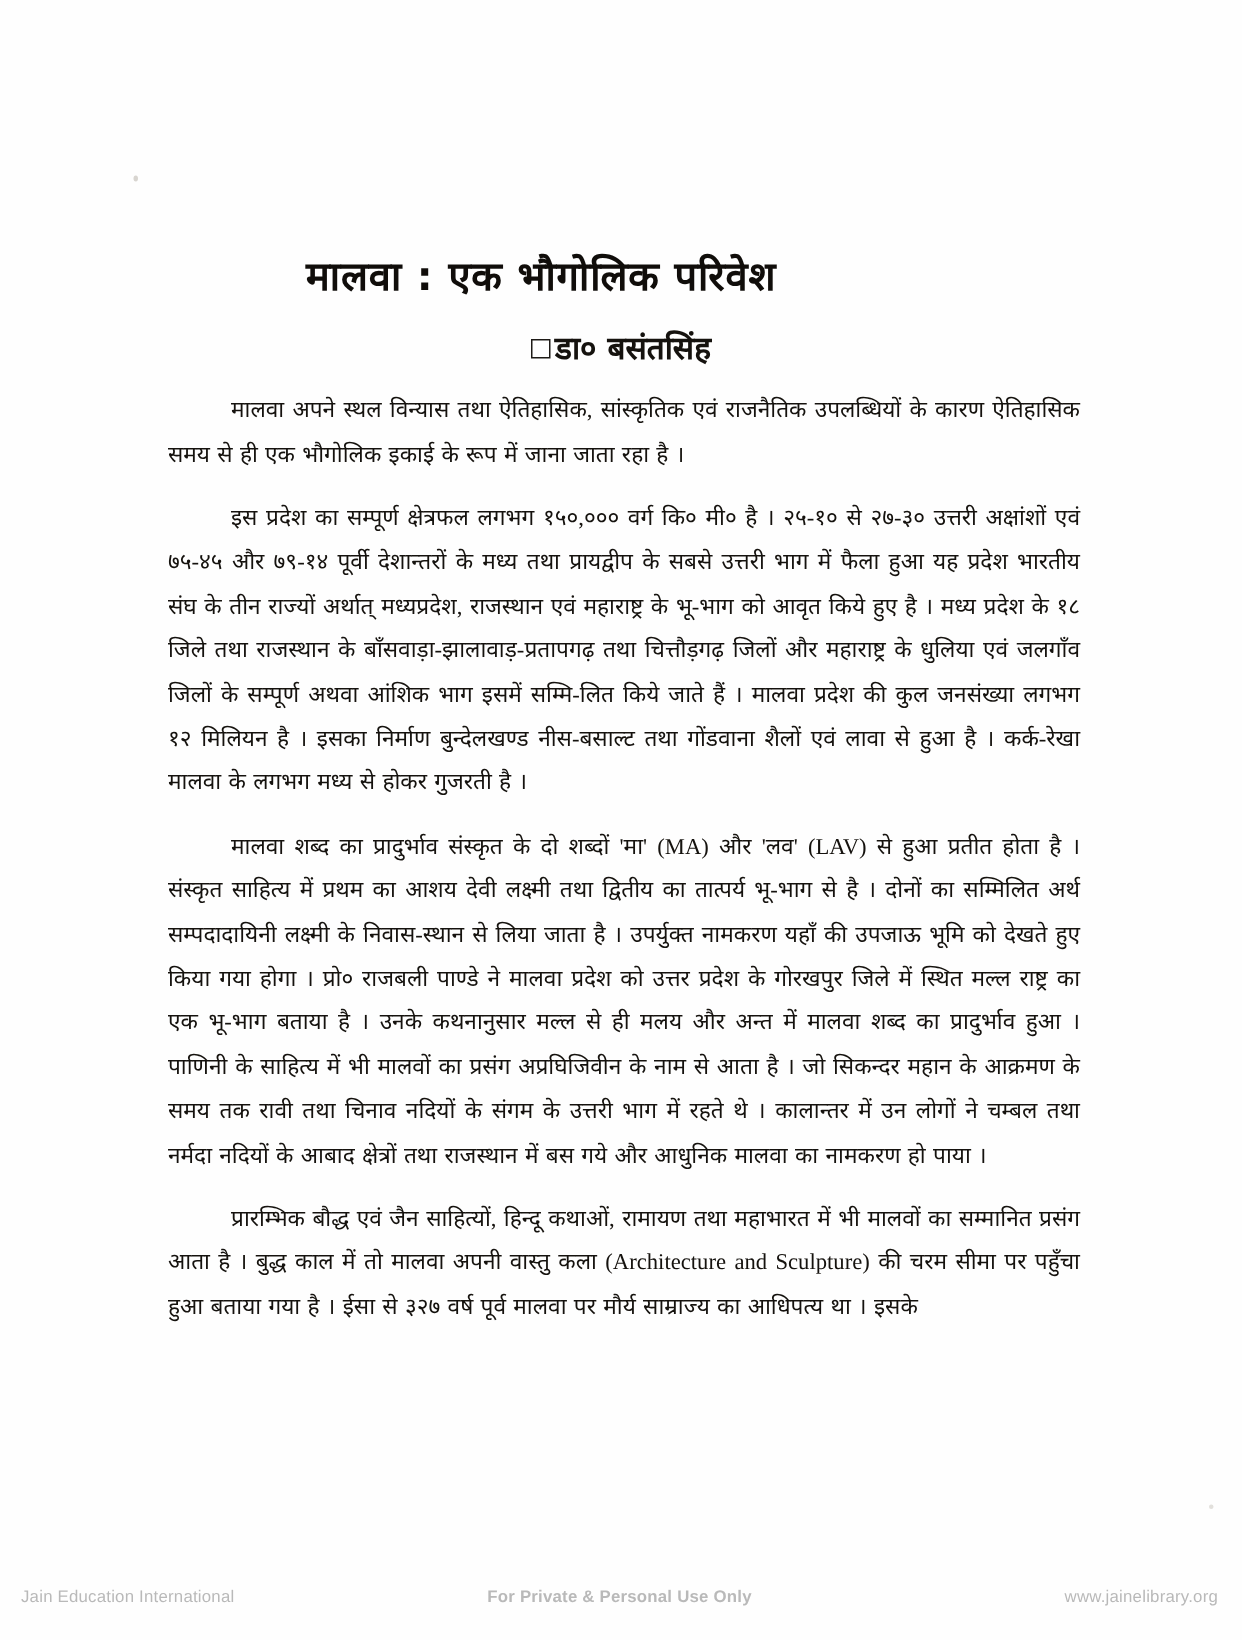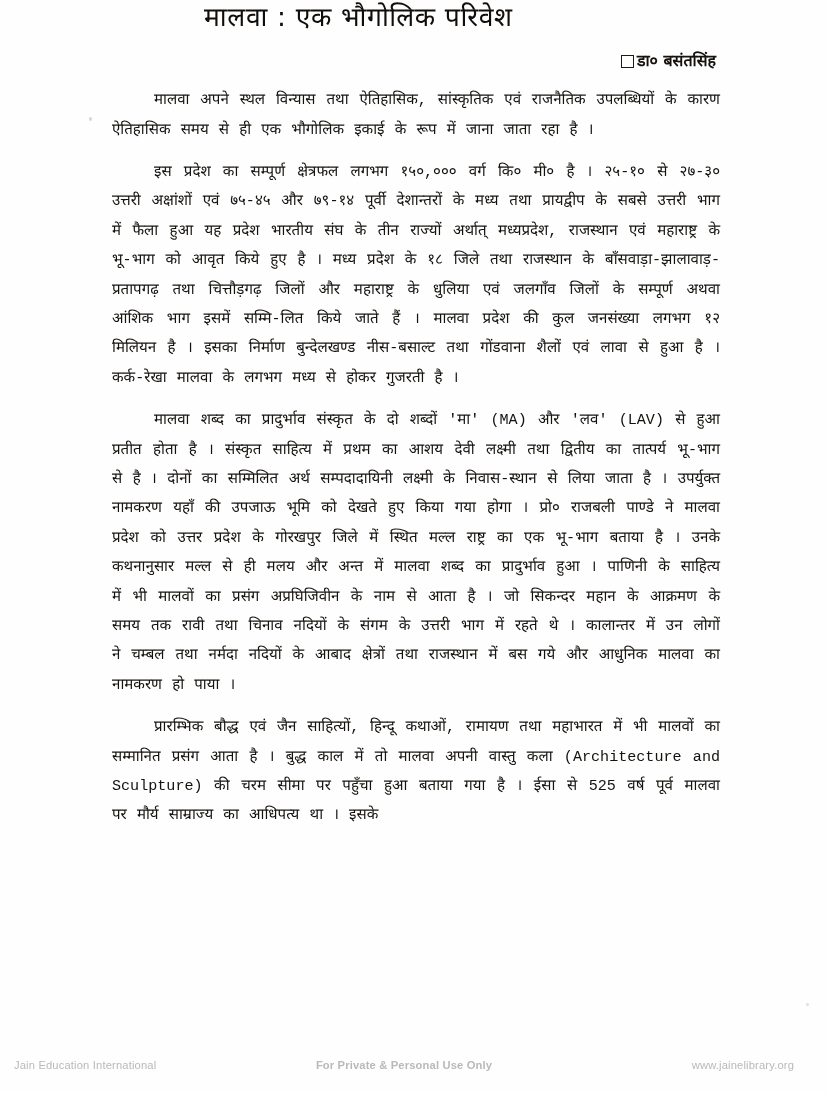--- a/index.html
+++ b/index.html
@@ -23,55 +23,56 @@
     box-sizing: border-box;
   }
   .content {
     position: absolute;
     left: 112px;
     top: 0;
     width: 608px;
   }
   .doc-title {
     margin: 0;
+    padding-top: 168px;
     font-family: "DejaVu Sans", "Liberation Sans", sans-serif;
     font-size: 26.5px;
-    font-weight: 400;
+    font-weight: 700;
     letter-spacing: 0.6px;
     line-height: 1.25;
     color: #100d0a;
     text-align: left;
     padding-left: 92px;
   }
   .byline {
     margin: 16px 0 0 0;
     text-align: right;
     font-family: "DejaVu Sans", "Liberation Sans", sans-serif;
-    font-size: 16px;
+    font-size: 21px;
     font-weight: 700;
     color: #15120e;
     display: flex;
-    justify-content: flex-end;
+    justify-content: center;
     align-items: center;
     gap: 3px;
     padding-right: 4px;
   }
   .byline .marker-box {
     display: inline-block;
     width: 11px;
     height: 11px;
     border: 1.6px solid #1d1a16;
     background: transparent;
     flex: 0 0 auto;
     position: relative;
     top: 1px;
   }
   p.para {
     margin: 13px 0 0 0;
-    font-family: Liberation Mono, monospace;
+    font-family: Liberation Serif, serif;
     font-size: 15.1px;
     line-height: 29.4px;
     text-align: justify;
     text-justify: inter-word;
     text-indent: 42px;
     color: #15120e;
     word-spacing: 1.1px;
     font-weight: 500;
   }
   p.para:first-of-type {
@@ -104,21 +105,21 @@
     text-align: left;
   }
   .footer .f-center {
     width: 34%;
     text-align: center;
     font-weight: bold;
   }
   .footer .f-right {
     width: 33%;
     text-align: right;
-    padding-right: 34px;
+    padding-right: 16px;
   }
   .speck {
     position: absolute;
     background: #d8d5d0;
     border-radius: 50%;
   }
   .speck.s1 { left: 89px; top: 117px; width: 3px; height: 4px; }
   .speck.s2 { left: 806px; top: 1003px; width: 3px; height: 3px; background:#e2e0dc; }
 </style>
 </head>
@@ -138,21 +139,21 @@
       <span>डा० बसंतसिंह</span>
     </div>
 
     <p class="para">मालवा अपने स्थल विन्यास तथा ऐतिहासिक, सांस्कृतिक एवं राजनैतिक उपलब्धियों के कारण ऐतिहासिक समय से ही एक भौगोलिक इकाई के रूप में जाना जाता रहा है ।</p>
 
     <p class="para">इस प्रदेश का सम्पूर्ण क्षेत्रफल लगभग १५०,००० वर्ग कि० मी० है । २५-१० से २७-३० उत्तरी अक्षांशों एवं ७५-४५ और ७९-१४ पूर्वी देशान्तरों के मध्य तथा प्रायद्वीप के सबसे उत्तरी भाग में फैला हुआ यह प्रदेश भारतीय संघ के तीन राज्यों अर्थात् मध्यप्रदेश, राजस्थान एवं महाराष्ट्र के भू-भाग को आवृत किये हुए है । मध्य प्रदेश के १८ जिले तथा राजस्थान के बाँसवाड़ा-झालावाड़-प्रतापगढ़ तथा चित्तौड़गढ़ जिलों और महाराष्ट्र के धुलिया एवं जलगाँव जिलों के सम्पूर्ण अथवा आंशिक भाग इसमें सम्मि-लित किये जाते हैं । मालवा प्रदेश की कुल जनसंख्या लगभग १२ मिलियन है । इसका निर्माण बुन्देलखण्ड नीस-बसाल्ट तथा गोंडवाना शैलों एवं लावा से हुआ है । कर्क-रेखा मालवा के लगभग मध्य से होकर गुजरती है ।</p>
 
 
     <p class="para">मालवा शब्द का प्रादुर्भाव संस्कृत के दो शब्दों 'मा' (MA) और 'लव' (LAV) से हुआ प्रतीत होता है । संस्कृत साहित्य में प्रथम का आशय देवी लक्ष्मी तथा द्वितीय का तात्पर्य भू-भाग से है । दोनों का सम्मिलित अर्थ सम्पदादायिनी लक्ष्मी के निवास-स्थान से लिया जाता है । उपर्युक्त नामकरण यहाँ की उपजाऊ भूमि को देखते हुए किया गया होगा । प्रो० राजबली पाण्डे ने मालवा प्रदेश को उत्तर प्रदेश के गोरखपुर जिले में स्थित मल्ल राष्ट्र का एक भू-भाग बताया है । उनके कथनानुसार मल्ल से ही मलय और अन्त में मालवा शब्द का प्रादुर्भाव हुआ । पाणिनी के साहित्य में भी मालवों का प्रसंग अप्रघिजिवीन के नाम से आता है । जो सिकन्दर महान के आक्रमण के समय तक रावी तथा चिनाव नदियों के संगम के उत्तरी भाग में रहते थे । कालान्तर में उन लोगों ने चम्बल तथा नर्मदा नदियों के आबाद क्षेत्रों तथा राजस्थान में बस गये और आधुनिक मालवा का नामकरण हो पाया ।</p>
 
-    <p class="para">प्रारम्भिक बौद्ध एवं जैन साहित्यों, हिन्दू कथाओं, रामायण तथा महाभारत में भी मालवों का सम्मानित प्रसंग आता है । बुद्ध काल में तो मालवा अपनी वास्तु कला (Architecture and Sculpture) की चरम सीमा पर पहुँचा हुआ बताया गया है । ईसा से 525 वर्ष पूर्व मालवा पर मौर्य साम्राज्य का आधिपत्य था । इसके</p>
+    <p class="para">प्रारम्भिक बौद्ध एवं जैन साहित्यों, हिन्दू कथाओं, रामायण तथा महाभारत में भी मालवों का सम्मानित प्रसंग आता है । बुद्ध काल में तो मालवा अपनी वास्तु कला (Architecture and Sculpture) की चरम सीमा पर पहुँचा हुआ बताया गया है । ईसा से ३२७ वर्ष पूर्व मालवा पर मौर्य साम्राज्य का आधिपत्य था । इसके</p>
 
   </div>
 
   <div class="footer">
     <div class="f-left">Jain Education International</div>
     <div class="f-center">For Private &amp; Personal Use Only</div>
     <div class="f-right">www.jainelibrary.org</div>
   </div>
 
 </div>

